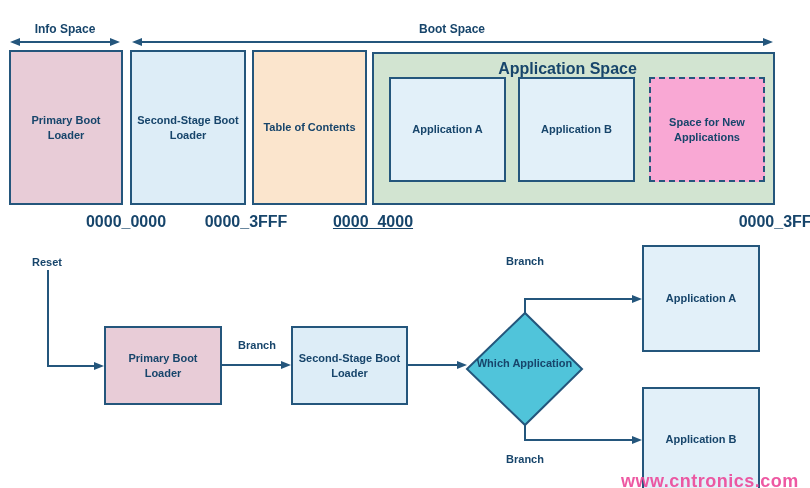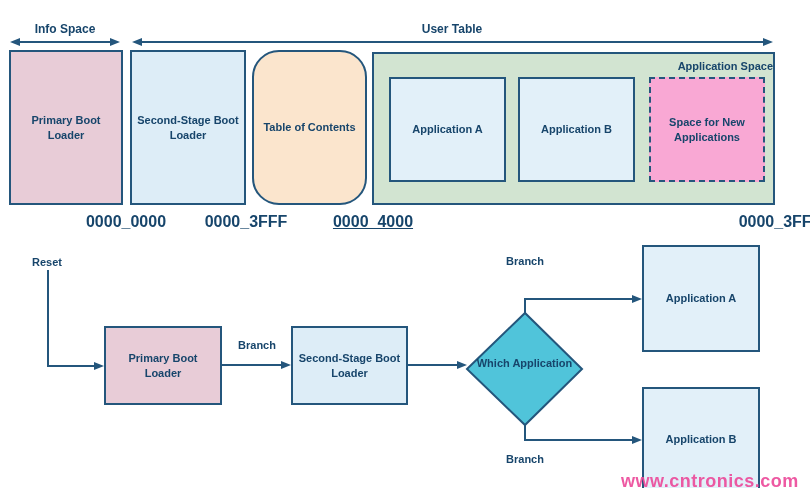--- a/index.html
+++ b/index.html
@@ -14,22 +14,22 @@
   }
   .block{
     position:absolute;box-sizing:border-box;border:2px solid #24567c;
     display:flex;align-items:center;justify-content:center;text-align:center;
     font-weight:bold;font-size:11px;line-height:1.3;color:#17456b;padding:4px;
   }
   .container-block{
     position:absolute;box-sizing:border-box;border:2px solid #24567c;
   }
   .container-label{
-    position:absolute;top:6px;left:0;right:0;text-align:right;
-    font-weight:bold;font-size:11px;color:#17456b;
+    position:absolute;top:6px;left:0;right:12px;text-align:center;
+    font-weight:bold;font-size:16px;color:#17456b;
   }
   .addr{
     position:absolute;width:110px;text-align:center;font-weight:bold;
     font-size:16px;color:#17456b;white-space:nowrap;
   }
   .svg-overlay{position:absolute;left:0;top:0;pointer-events:none;}
   .watermark{
     position:absolute;font-size:18px;font-weight:bold;letter-spacing:0.5px;
     color:#ec4899;opacity:0.9;white-space:nowrap;
   }
@@ -57,31 +57,31 @@
     <line x1="408" y1="353" x2="457" y2="353" stroke="#24567c" stroke-width="2" marker-end="url(#arrow)"></line>
 
     <path d="M525,301 L525,287 L632,287" fill="none" stroke="#24567c" stroke-width="2" marker-end="url(#arrow)"></path>
 
     <path d="M525,413 L525,428 L632,428" fill="none" stroke="#24567c" stroke-width="2" marker-end="url(#arrow)"></path>
 
     <polygon points="467,357 525,301 582,357 525,413" fill="#50c4da" stroke="#24567c" stroke-width="2"></polygon>
   </svg>
 
   <div class="lbl" style="left:10px;top:10px;width:110px;">Info Space</div>
-  <div class="lbl" style="left:142px;top:10px;width:620px;">User Table</div>
+  <div class="lbl" style="left:142px;top:10px;width:620px;">Boot Space</div>
 
   <div class="block" style="left:9px;top:38px;width:114px;height:155px;background:#e8ccd7;">
     <span>Primary Boot Loader</span>
   </div>
 
   <div class="block" style="left:130px;top:38px;width:116px;height:155px;background:#ddedf7;">
     <span>Second-Stage Boot Loader</span>
   </div>
 
-  <div class="block" style="left:252px;top:38px;width:115px;height:155px;background:#fbe5cd;border-radius:27px;">
+  <div class="block" style="left:252px;top:38px;width:115px;height:155px;background:#fbe5cd;">
     <span>Table of Contents</span>
   </div>
 
   <div class="container-block" style="left:372px;top:40px;width:403px;height:153px;background:#d2e4d1;">
     <div class="container-label">Application Space</div>
 
     <div class="block" style="left:15px;top:23px;width:117px;height:105px;background:#e2f0f9;">
       <span>Application A</span>
     </div>
 

